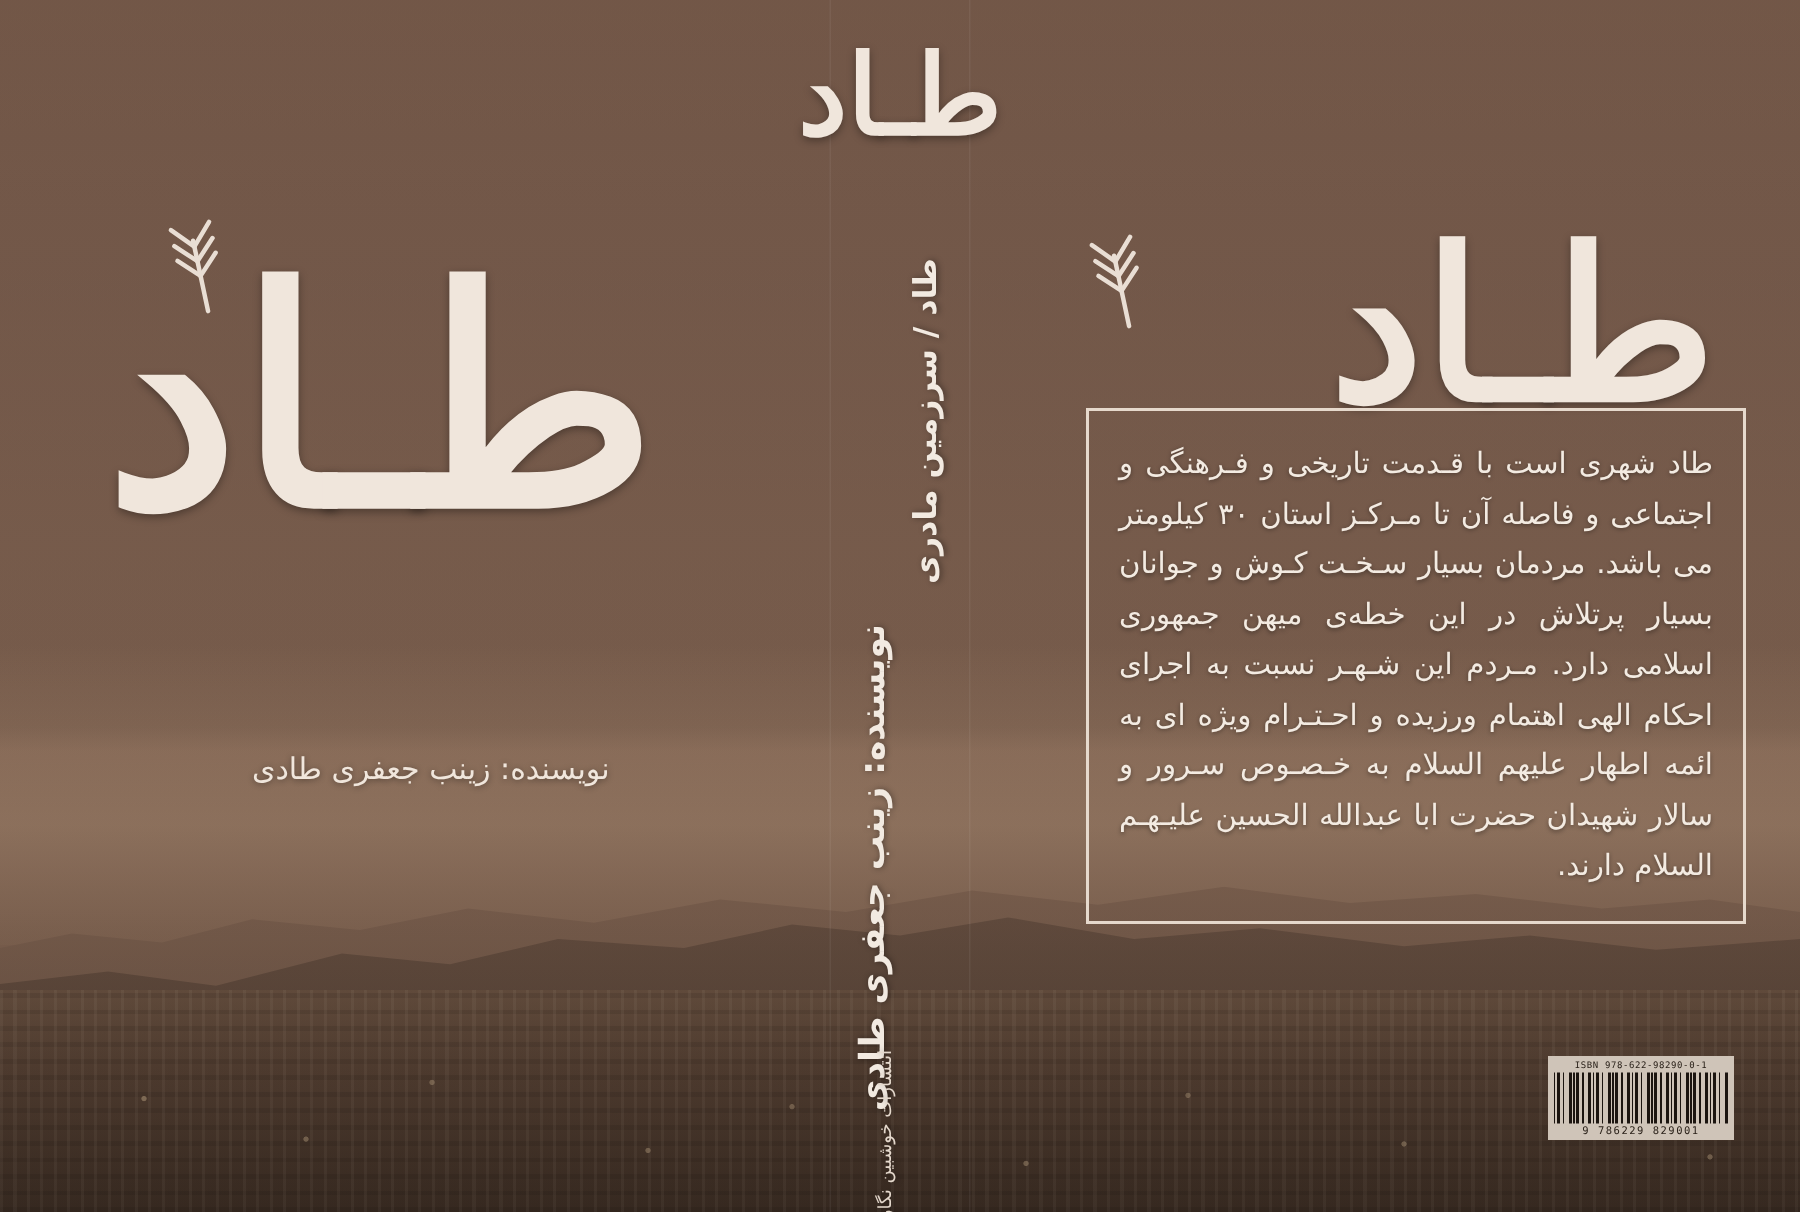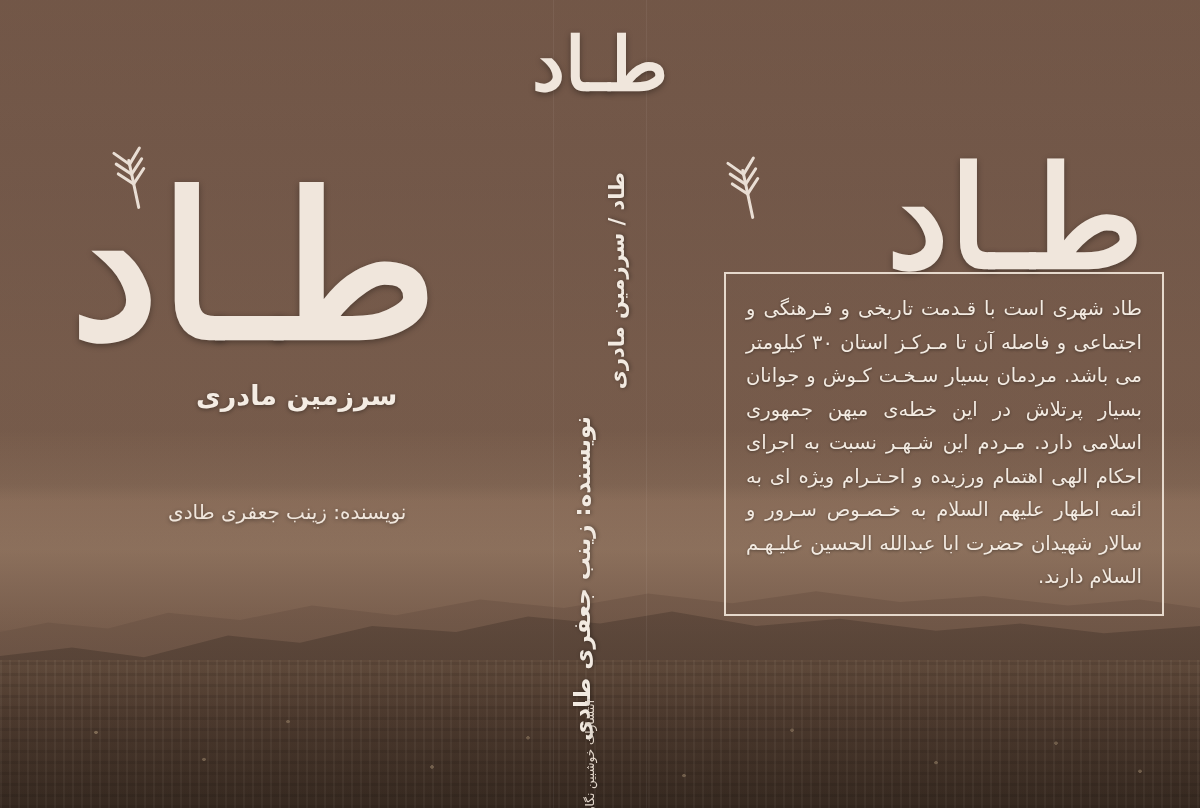--- a/index.html
+++ b/index.html
@@ -279,21 +279,20 @@
           <path d="M23 24 L10 10"></path>
           <path d="M23 34 L10 21"></path>
           <path d="M23 44 L10 31"></path>
           <path d="M23 24 L36 10"></path>
           <path d="M23 34 L36 21"></path>
           <path d="M23 44 L36 31"></path>
         </g>
       </svg>
     </div>
     <div class="logotype title-back">طـاد</div>
-    <div class="subtitle-back">سرزمین مادری</div>
     <div class="author-back">نویسنده: زینب جعفری طادی</div>
   </div>
 
   <div class="spine">
     <div class="edge-line" style="left:0;"></div>
     <div class="edge-line" style="left:93px;"></div>
     <div class="spine-logo logotype">طـاد</div>
     <div class="spine-title">طاد / سرزمین مادری</div>
     <div class="spine-author">نویسنده: زینب جعفری طادی</div>
     <div class="spine-publisher">انتشارات خوشبین نگار</div>
@@ -313,15 +312,20 @@
         </g>
       </svg>
     </div>
 
     <div class="logotype title-front">طـاد</div>
 
     <div class="blurb-box">
       <p class="blurb-text">طاد شهری است با قـدمت تاریخی و فـرهنگی و اجتماعی و فاصله آن تا مـرکـز استان ۳۰ کیلومتر می باشد. مردمان بسیار سـخـت کـوش و جوانان بسیار پرتلاش در این خطه‌ی میهن جمهوری اسلامی دارد. مـردم این شـهـر نسبت به اجرای احکام الهی اهتمام ورزیده و احـتـرام ویژه ای به ائمه اطهار علیهم السلام به خـصـوص سـرور و سالار شهیدان حضرت ابا عبدالله الحسین علیـهـم السلام دارند.</p>
     </div>
 
+    <div class="barcode-wrap">
+      <div class="barcode-isbn-top">ISBN 978-622-98290-0-1</div>
+      <div class="barcode-bars"></div>
+      <div class="barcode-isbn-bottom">9 786229 829001</div>
+    </div>
   </div>
 
 </div>
 
 </body></html>

